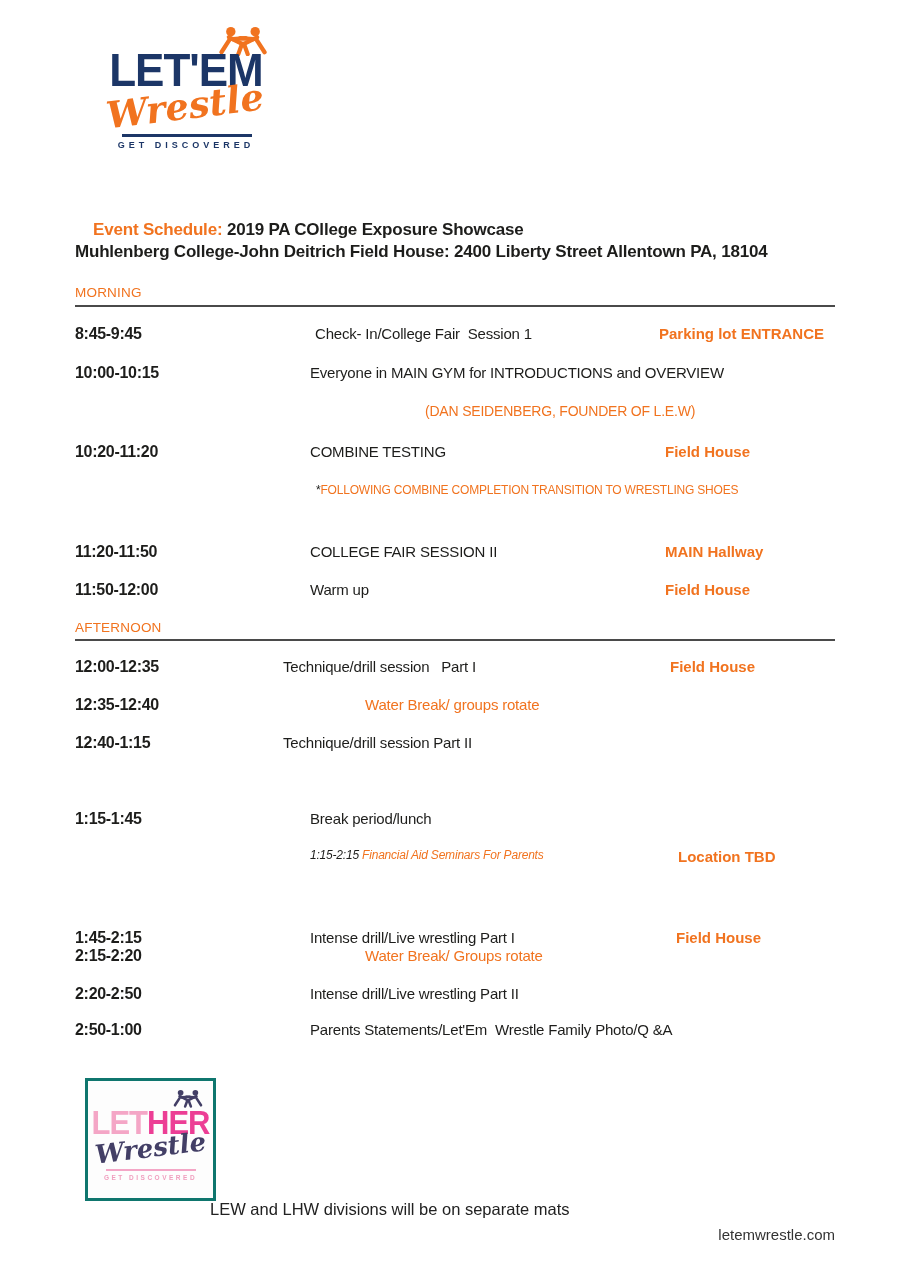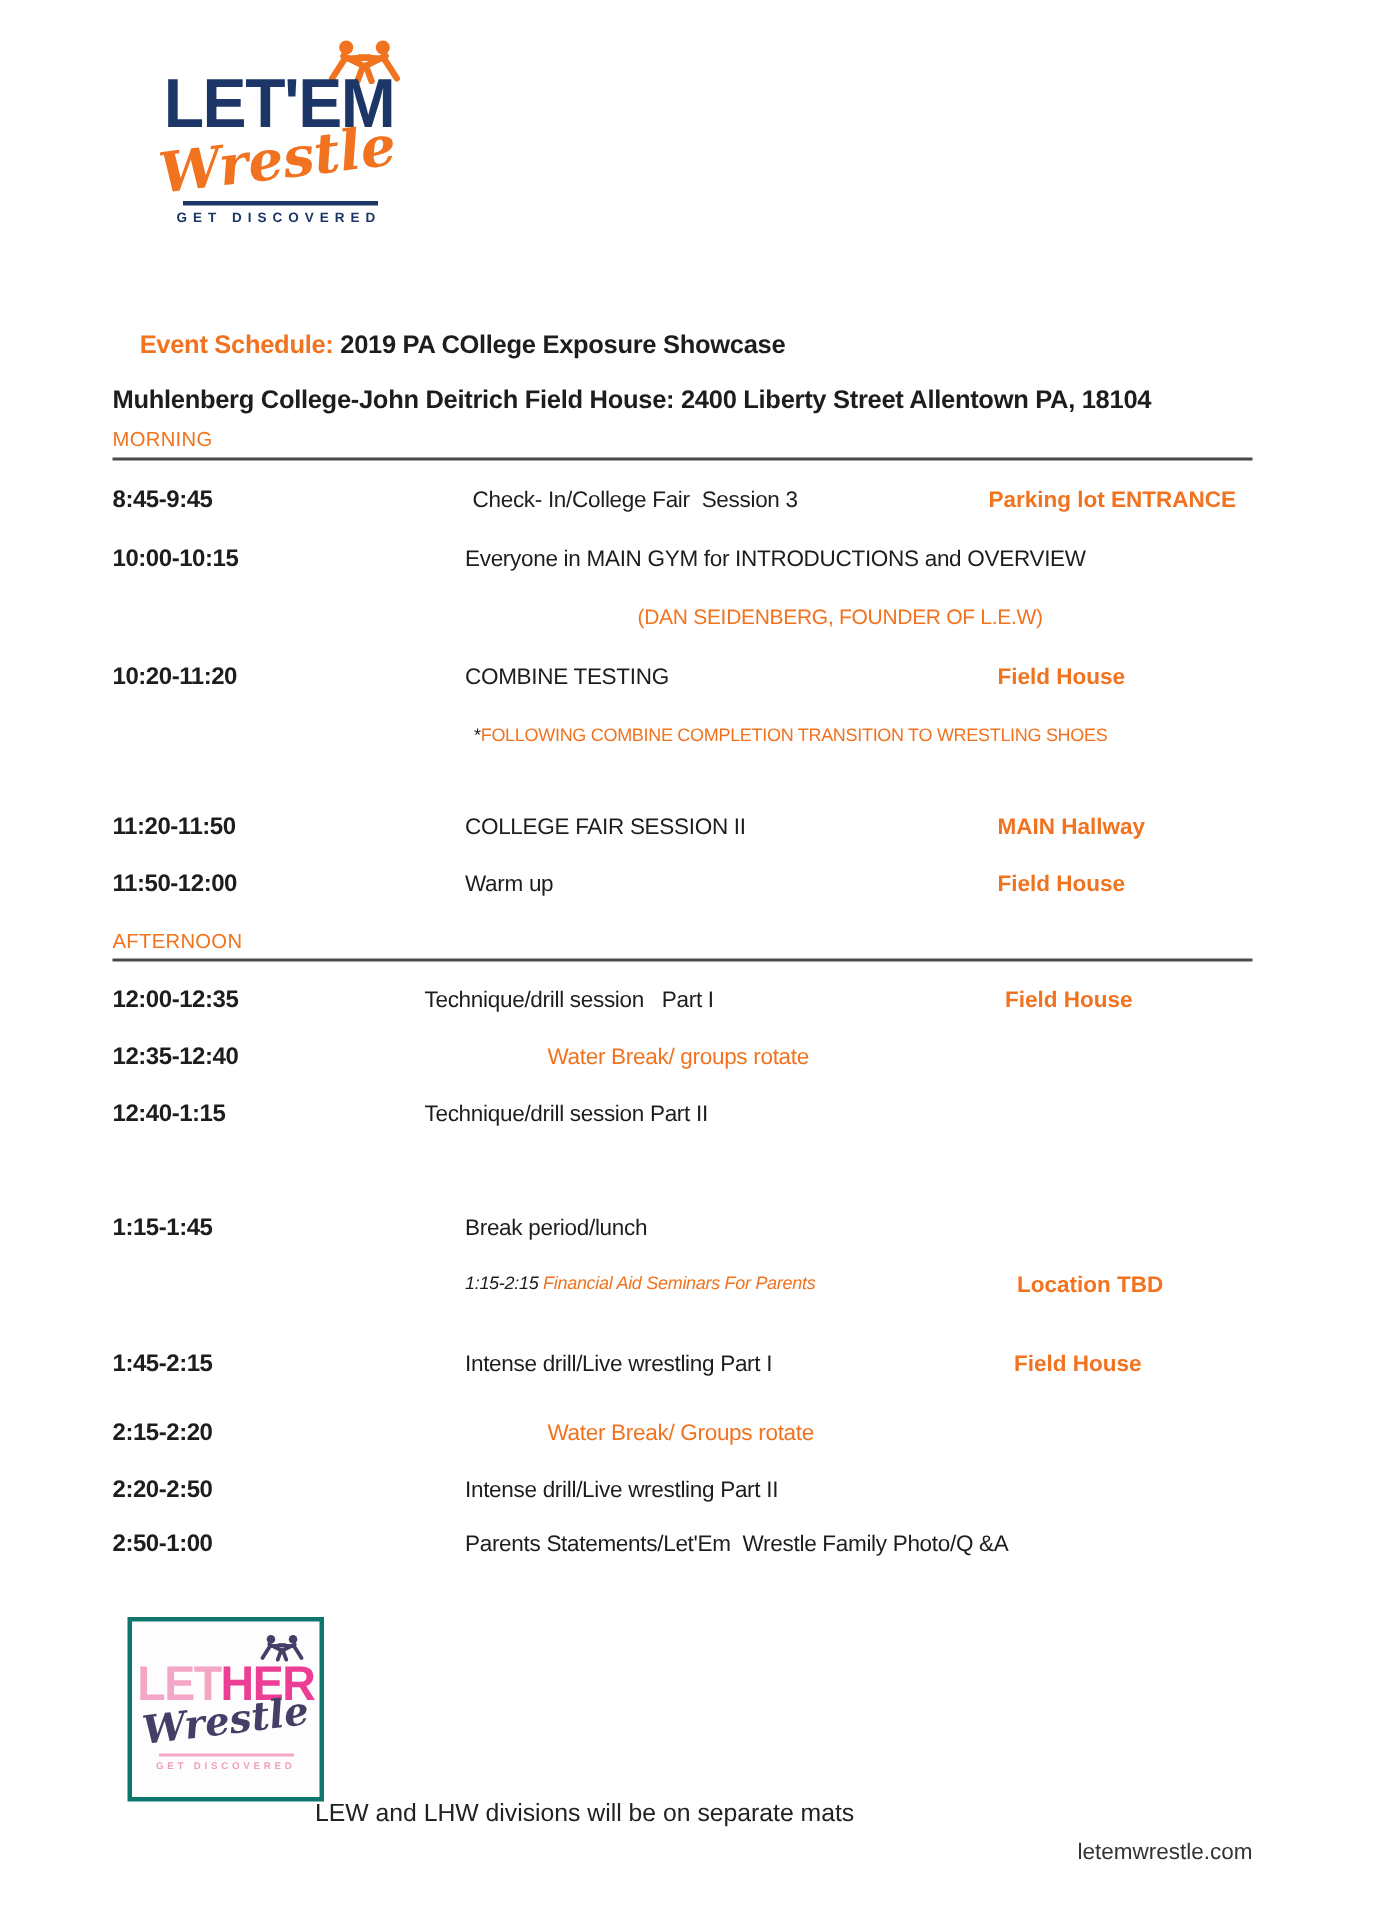--- a/index.html
+++ b/index.html
@@ -17,21 +17,21 @@
   .logo-script { position:absolute; left:-6px; top:62px; width:190px;
     font-family:"DejaVu Serif", serif; font-style:italic; font-weight:bold;
     font-size:37px; color:#f1731f; transform:rotate(-7deg); line-height:1; }
   .logo-rule-t { position:absolute; left:26px; top:108px; width:130px; height:3px; background:#1c3667; }
   .logo-tag-t { position:absolute; left:0; top:114px; width:180px;
     font-size:9px; font-weight:bold; letter-spacing:4px; color:#1c3667; }
 
   
   .hdr { position:absolute; left:75px; font-size:17px; font-weight:bold; letter-spacing:-0.2px; white-space:pre; }
   .orange { color:#f1731f; }
-  .dark { color:#1d1d1b;margin-top:15px; }
+  .dark { color:#1d1d1b; }
   .sec { position:absolute; left:75px; font-size:13.5px; color:#f1731f; letter-spacing:0.2px; white-space:pre; }
   .rule { position:absolute; left:75px; width:760px; height:2px; background:#4a4a4a; }
 
   
   .row { position:absolute; left:0; width:914px; height:20px; }
   .t { position:absolute; left:75px; font-weight:bold; font-size:16px; letter-spacing:-0.3px; white-space:pre; }
   .d { position:absolute; left:310px; font-size:15px; letter-spacing:-0.2px; white-space:pre; }
   .d283 { left:283px; }
   .d365 { left:365px; }
   .d300 { left:316px; }
@@ -89,21 +89,21 @@
   <div class="hdr" style="top:200px">
     <span class="orange">Event Schedule: </span><span class="dark">2019 PA COllege Exposure Showcase</span>
   </div>
   <div class="hdr dark" style="top:242px">Muhlenberg College-John Deitrich Field House: 2400 Liberty Street Allentown PA, 18104</div>
 
   <div class="sec" style="top:285px">MORNING</div>
   <div class="rule" style="top:305px"></div>
 
   <div class="row" style="top:325px">
     <span class="t">8:45-9:45</span>
-    <span class="d" style="left:315px">Check- In/College Fair  Session 3</span>
+    <span class="d" style="left:315px">Check- In/College Fair  Session 1</span>
     <span class="l" style="left:659px">Parking lot ENTRANCE</span>
   </div>
 
   <div class="row" style="top:364px">
     <span class="t">10:00-10:15</span>
     <span class="d"><span>Everyone in </span><span class="b">MAIN GYM</span><span> for </span><span class="b">INTRODUCTIONS</span><span> and </span><span class="b">OVERVIEW</span></span>
   </div>
 
   <div class="row" style="top:403px">
     <span class="d d425 sm note-orange"><span>(DAN </span><span class="b">SEIDENBERG</span><span>, FOUNDER OF </span><span class="b">L.E.W</span><span>)</span></span>
@@ -153,21 +153,21 @@
   <div class="row" style="top:810px">
     <span class="t">1:15-1:45</span>
     <span class="d">Break period/lunch</span>
   </div>
 
   <div class="row" style="top:848px">
     <span class="d it" style="font-size:12px"><span class="b dark">1:15-2:15</span><span class="note-orange"> Financial Aid Seminars For Parents</span></span>
     <span class="l" style="left:678px">Location TBD</span>
   </div>
 
-  <div class="row" style="top:901px">
+  <div class="row" style="top:929px">
     <span class="t">1:45-2:15</span>
     <span class="d b">Intense drill/Live wrestling Part I</span>
     <span class="l" style="left:676px">Field House</span>
   </div>
 
   <div class="row" style="top:947px">
     <span class="t">2:15-2:20</span>
     <span class="d d365 note-orange">Water Break/ Groups rotate</span>
   </div>
 

